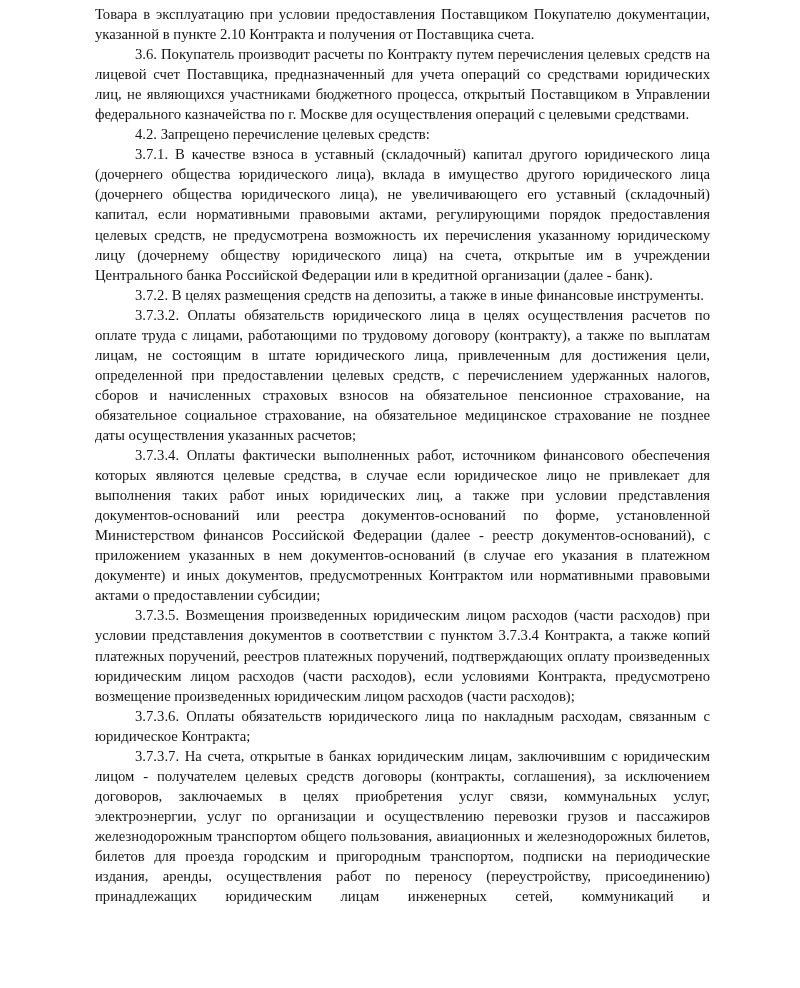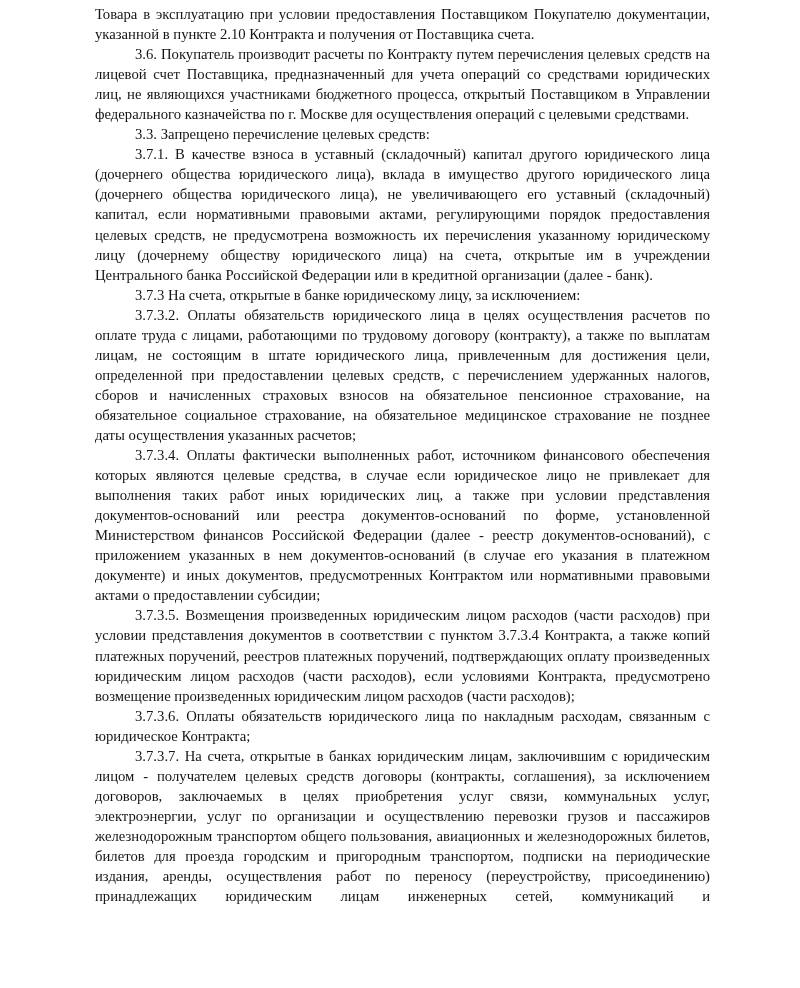--- a/index.html
+++ b/index.html
@@ -58,26 +58,26 @@
 </head>
 <body>
 
 <div id="page">
   <div id="text-column">
 
     <p class="para cont">Товара в эксплуатацию при условии предоставления Поставщиком Покупателю документации, указанной в пункте 2.10 Контракта и получения от Поставщика счета.</p>
 
     <p class="para">3.6. Покупатель производит расчеты по Контракту путем перечисления целевых средств на лицевой счет Поставщика, предназначенный для учета операций со средствами юридических лиц, не являющихся участниками бюджетного процесса, открытый Поставщиком в Управлении федерального казначейства по г. Москве для осуществления операций с целевыми средствами.</p>
 
-    <p class="para">3.3. Запрещено перечисление целевых средств:</p>
+    <p class="para">4.2. Запрещено перечисление целевых средств:</p>
 
     <p class="para">3.7.1. В качестве взноса в уставный (складочный) капитал другого юридического лица (дочернего общества юридического лица), вклада в имущество другого юридического лица (дочернего общества юридического лица), не увеличивающего его уставный (складочный) капитал, если нормативными правовыми актами, регулирующими порядок предоставления целевых средств, не предусмотрена возможность их перечисления указанному юридическому лицу (дочернему обществу юридического лица) на счета, открытые им в учреждении Центрального банка Российской Федерации или в кредитной организации (далее - банк).</p>
 
+    <p class="para">3.7.2. В целях размещения средств на депозиты, а также в иные финансовые инструменты.</p>
 
-    <p class="para">3.7.3 На счета, открытые в банке юридическому лицу, за исключением:</p>
 
 
     <p class="para">3.7.3.2. Оплаты обязательств юридического лица в целях осуществления расчетов по оплате труда с лицами, работающими по трудовому договору (контракту), а также по выплатам лицам, не состоящим в штате юридического лица, привлеченным для достижения цели, определенной при предоставлении целевых средств, с перечислением удержанных налогов, сборов и начисленных страховых взносов на обязательное пенсионное страхование, на обязательное социальное страхование, на обязательное медицинское страхование не позднее даты осуществления указанных расчетов;</p>
 
 
     <p class="para">3.7.3.4. Оплаты фактически выполненных работ, источником финансового обеспечения которых являются целевые средства, в случае если юридическое лицо не привлекает для выполнения таких работ иных юридических лиц, а также при условии представления документов-оснований или реестра документов-оснований по форме, установленной Министерством финансов Российской Федерации (далее - реестр документов-оснований), с приложением указанных в нем документов-оснований (в случае его указания в платежном документе) и иных документов, предусмотренных Контрактом или нормативными правовыми актами о предоставлении субсидии;</p>
 
     <p class="para">3.7.3.5. Возмещения произведенных юридическим лицом расходов (части расходов) при условии представления документов в соответствии с пунктом 3.7.3.4 Контракта, а также копий платежных поручений, реестров платежных поручений, подтверждающих оплату произведенных юридическим лицом расходов (части расходов), если условиями Контракта, предусмотрено возмещение произведенных юридическим лицом расходов (части расходов);</p>
 
     <p class="para">3.7.3.6. Оплаты обязательств юридического лица по накладным расходам, связанным с юридическое Контракта;</p>

